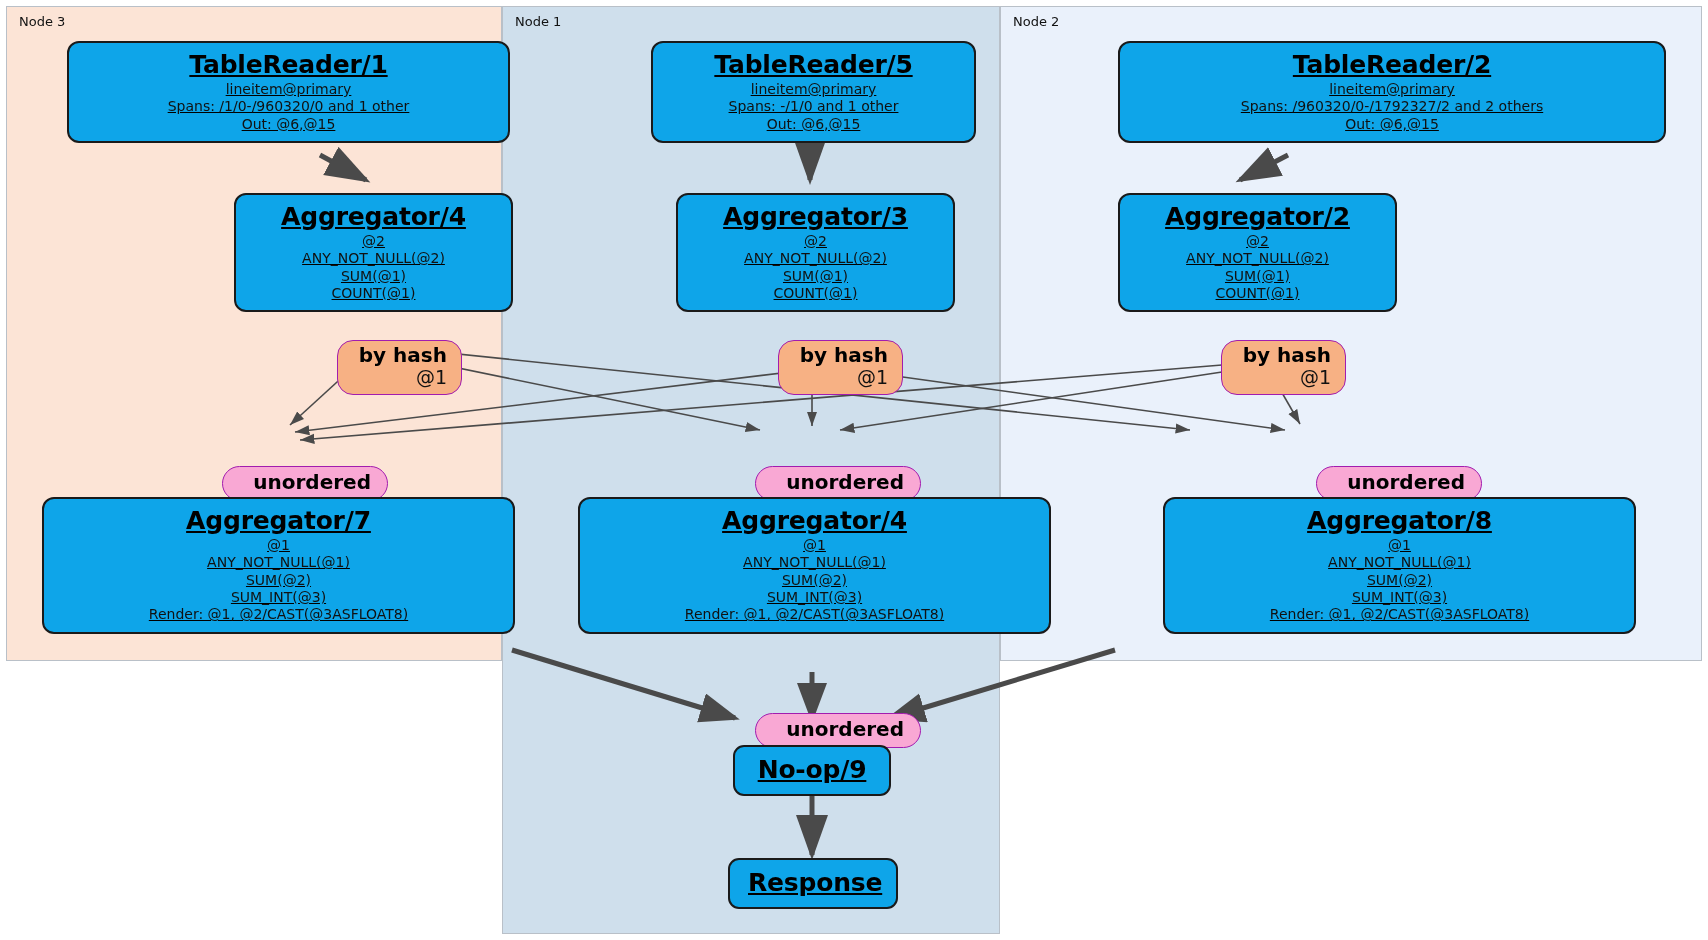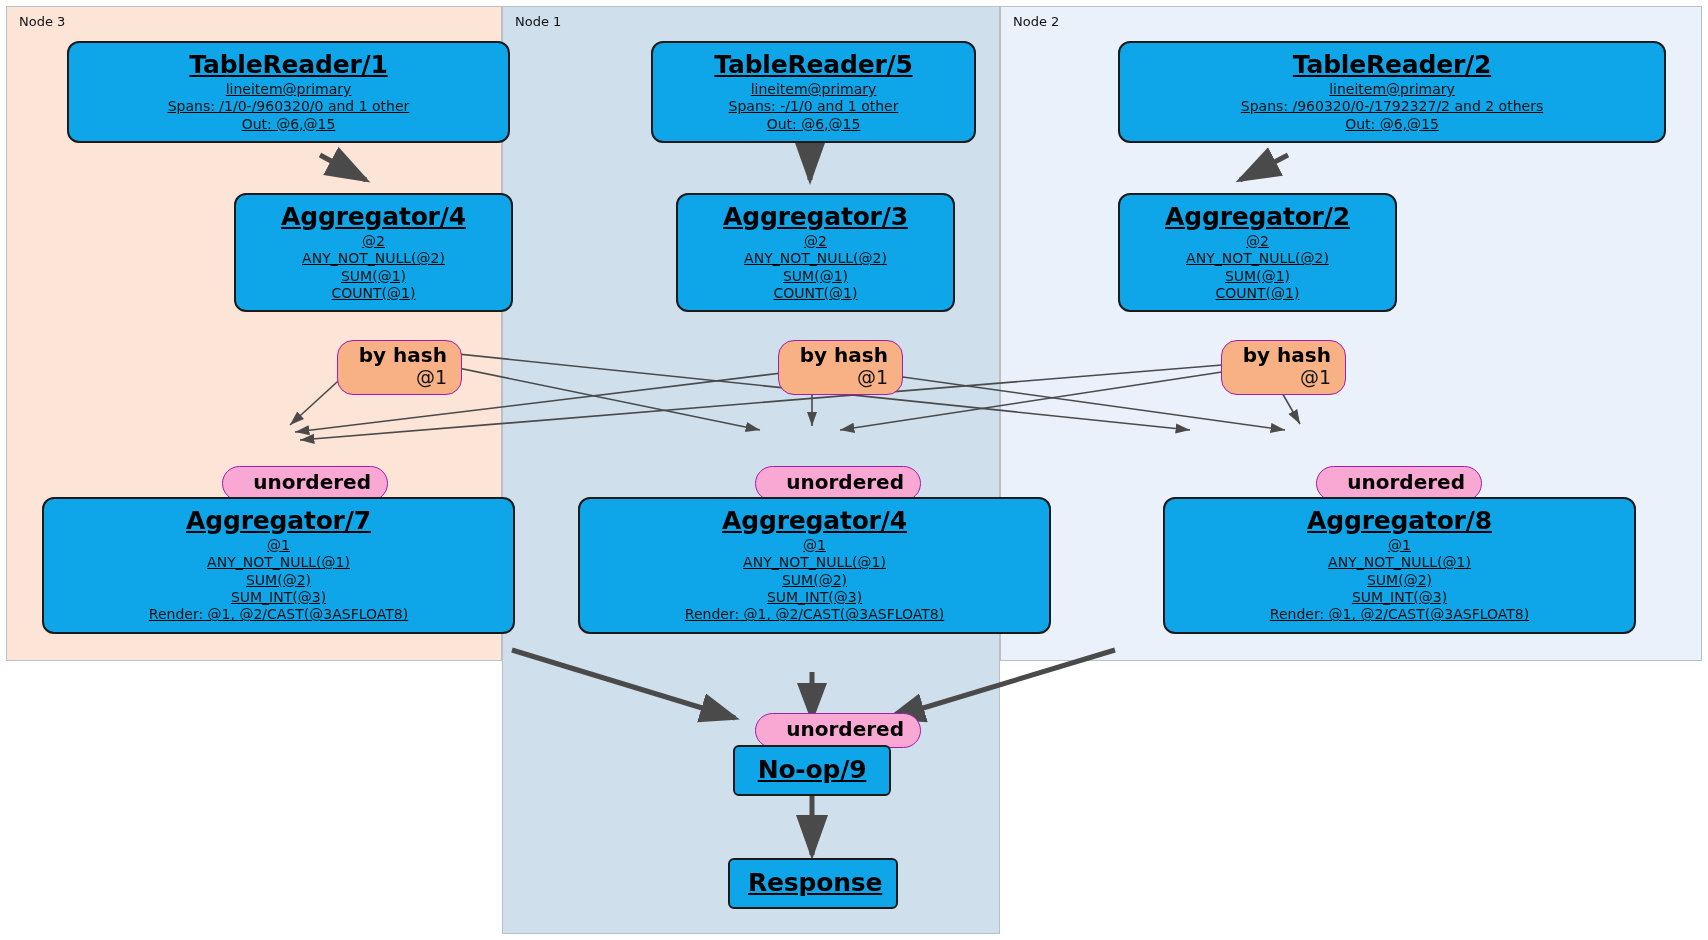--- a/index.html
+++ b/index.html
@@ -60,21 +60,21 @@
     margin-bottom: 1px;
   }
   .proc .line {
     font-size: 14px;
     color: #111111;
     white-space: nowrap;
   }
 
   .proc.compact {
     padding: 7px 18px 9px 18px;
-    border-radius: 6px;
+    border-radius: 11px;
   }
   .proc.compact .title {
     font-size: 25px;
     margin: 0;
   }
 
   
   .pill {
     position: absolute;
     box-sizing: border-box;

